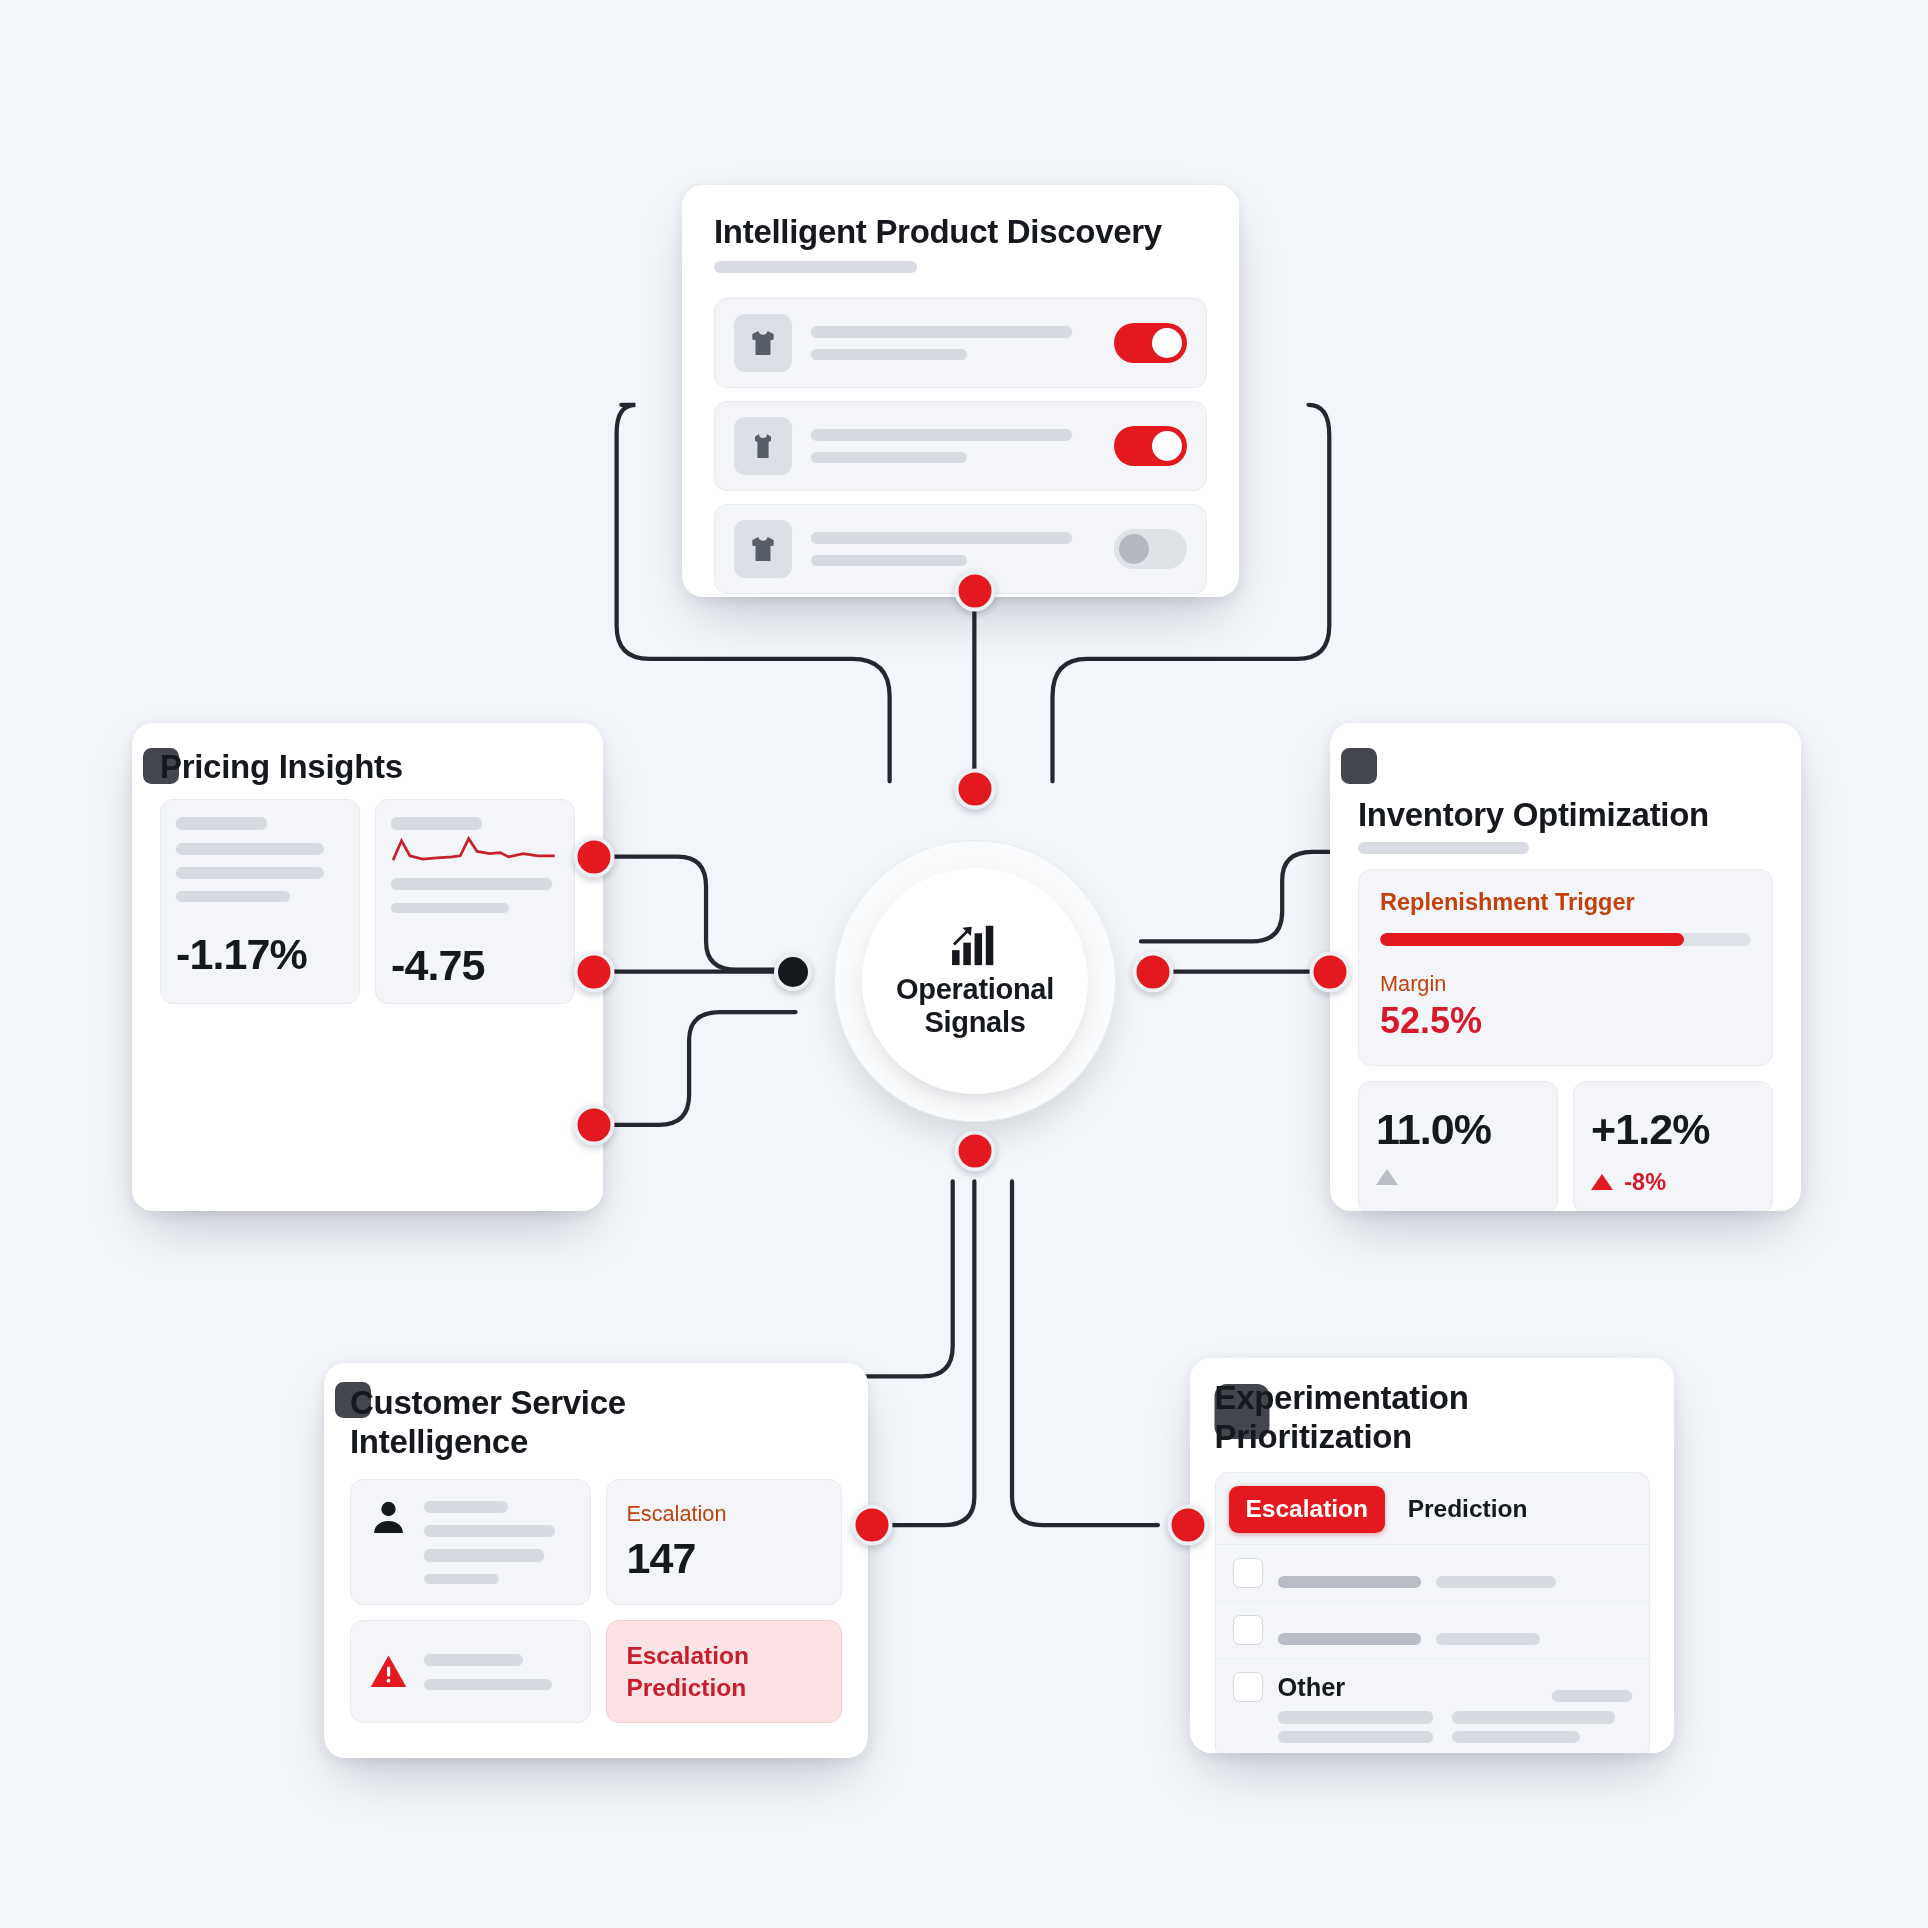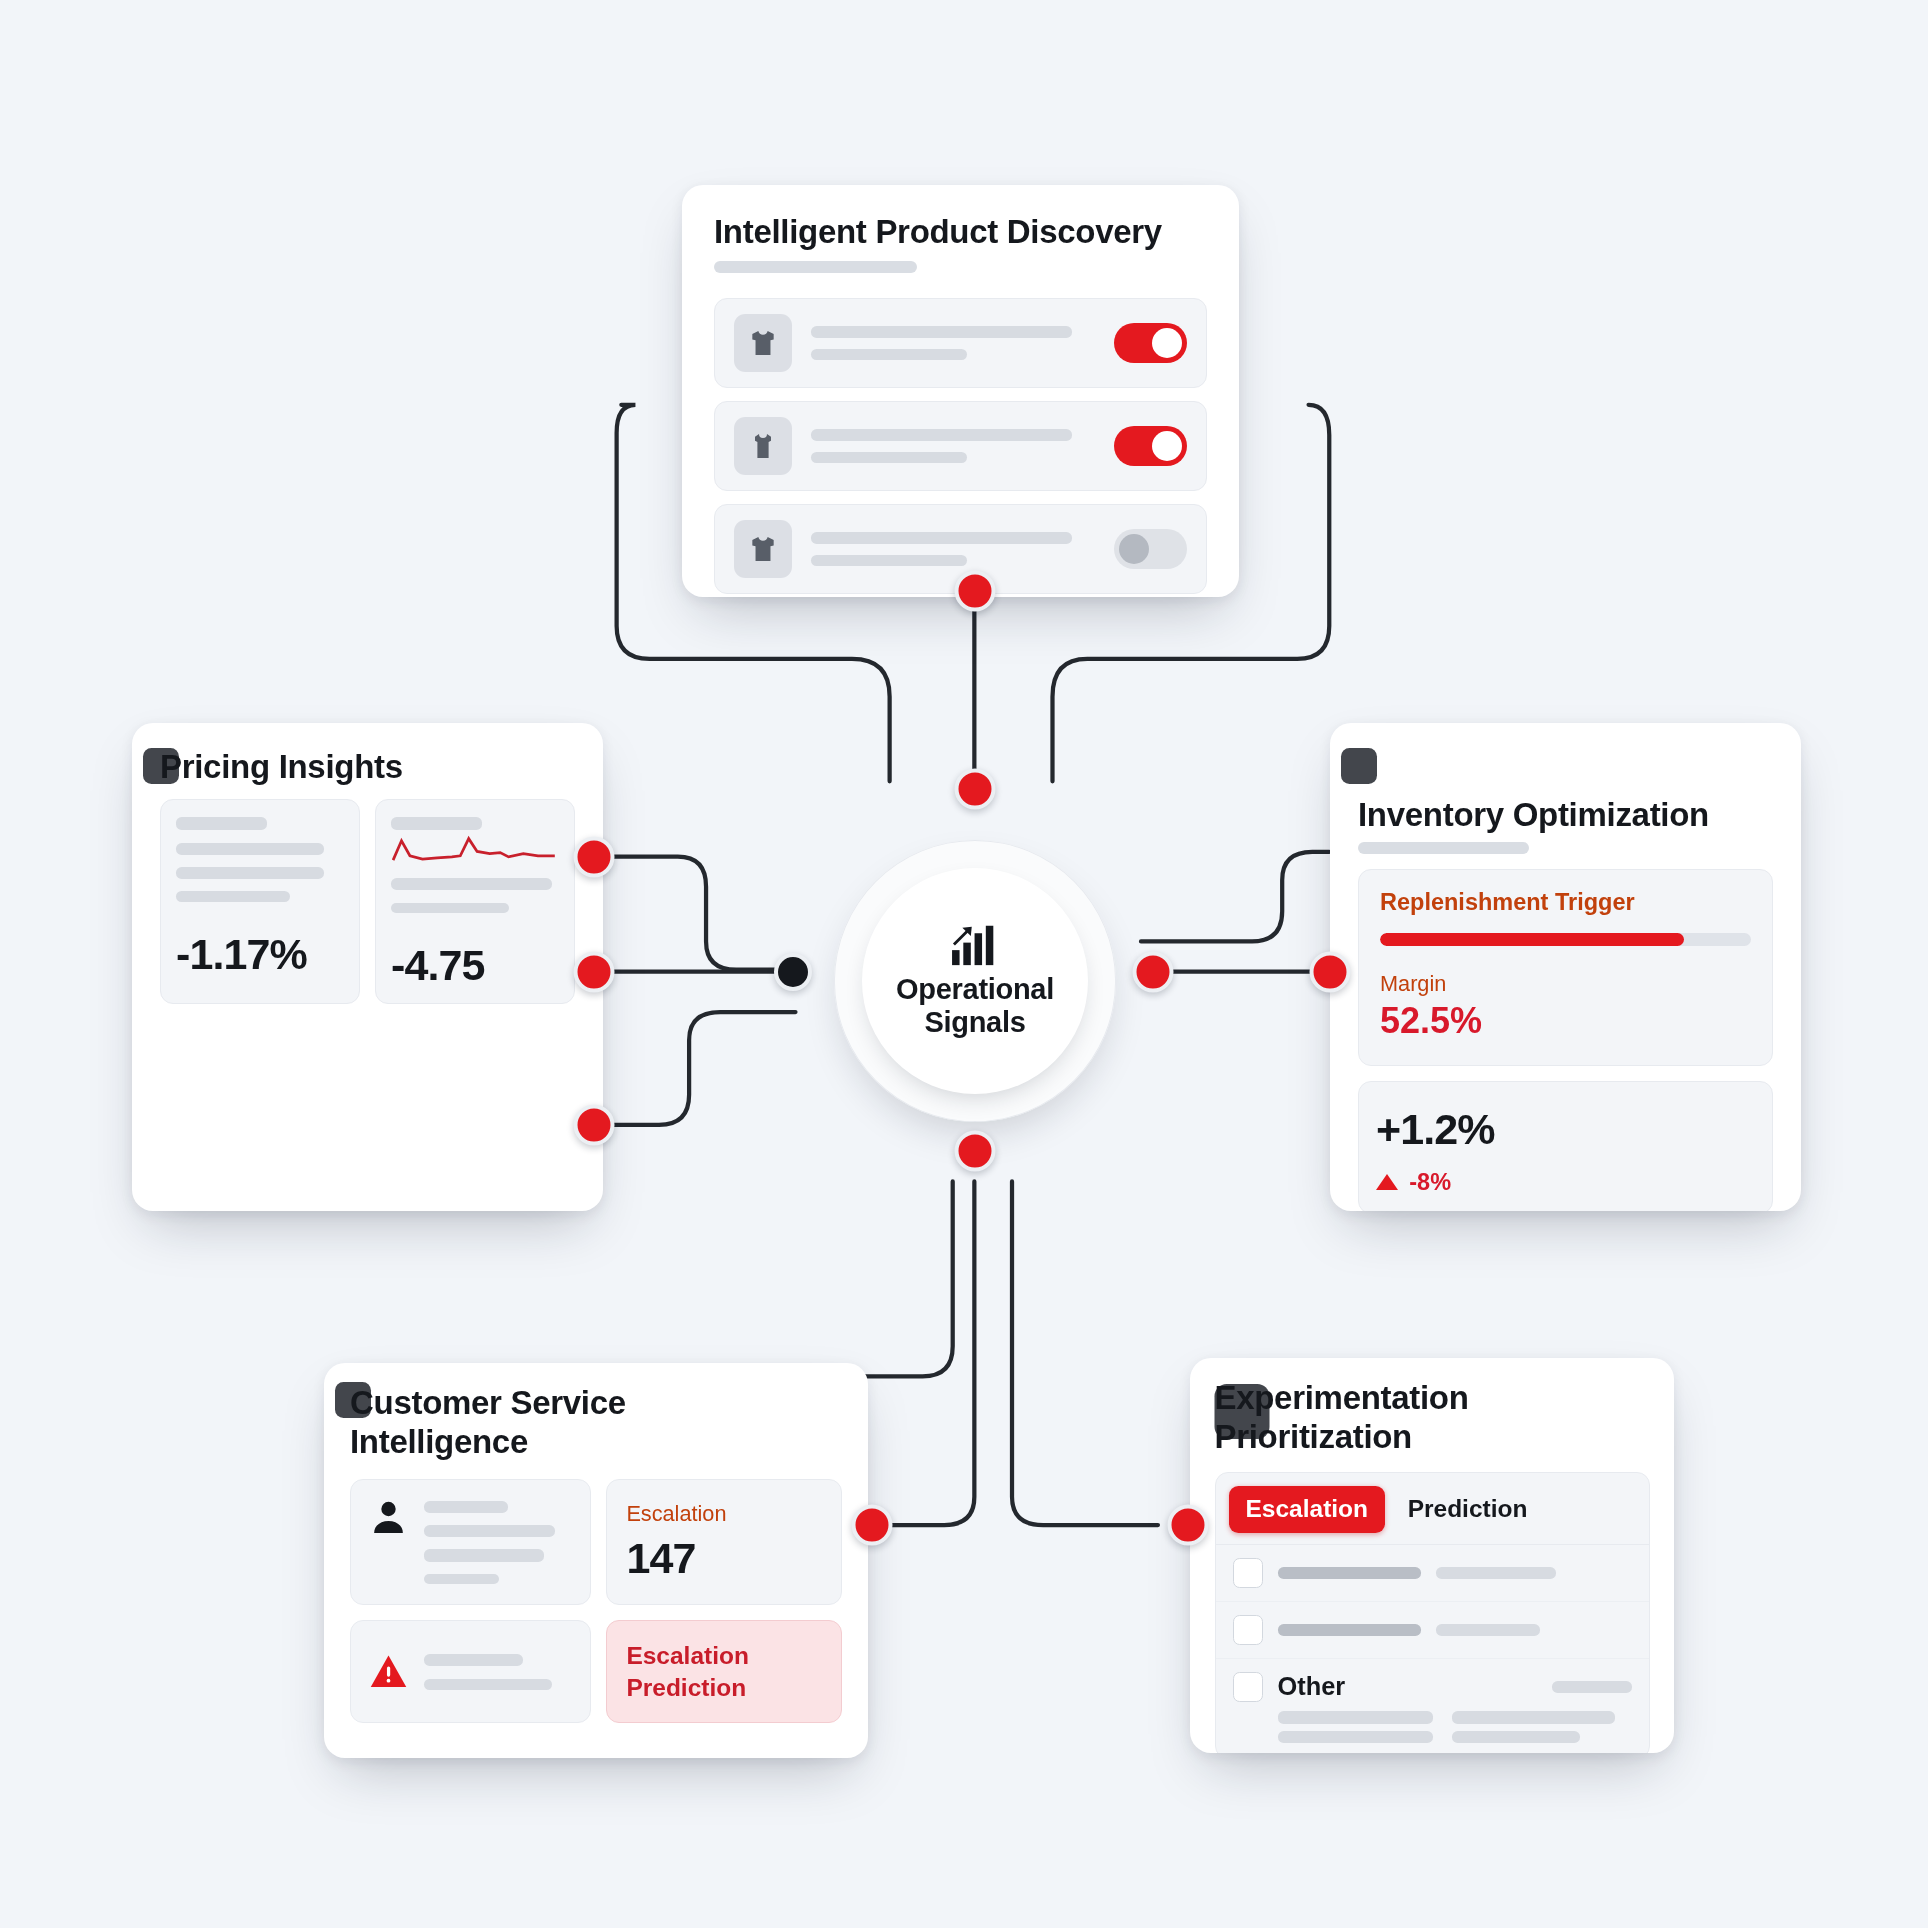--- a/index.html
+++ b/index.html
@@ -54,21 +54,21 @@
   .prog > span{position:absolute;left:0;top:0;bottom:0;border-radius:7.5px;background:#e4191f;}
   .red{color:#d8192b;}
   .tri{width:0;height:0;border-left:11.3px solid transparent;border-right:11.3px solid transparent;border-bottom:16px solid #b9bec6;display:inline-block;}
   .tri.r{border-bottom-color:#e4191f;}
   .tagred{background:#fbe3e5;border:0.9px solid #f3ccd0;border-radius:13px;color:#c81d2a;font-size:24.5px;font-weight:600;line-height:1.28;}
 
   
   .tabs{display:flex;align-items:center;gap:5.6px;padding:13px 13px 11.3px 13px;border-bottom:0.9px solid #e7eaef;}
   .tab{font-size:24.5px;font-weight:600;padding:9.4px 17px;border-radius:9.4px;color:#15181d;}
   .tab.active{background:#e4191f;color:#fff;box-shadow:0 1.9px 5.6px rgba(200,25,35,.35);}
-  .trow{display:flex;align-items:center;gap:15px;padding:13px 17px;border-bottom:0.9px solid #eceff3;}
+  .trow{display:flex;align-items:flex-end;gap:15px;padding:13px 17px;border-bottom:0.9px solid #eceff3;}
   .cbox{width:28px;height:28px;border:1.9px solid #d3d8df;border-radius:6.6px;background:#fff;flex:0 0 auto;}
   .othertxt{font-size:25.4px;font-weight:600;color:#15181d;}
 
   
   .hub{position:absolute;width:282px;height:282px;border-radius:50%;
        background:#fafbfc;
        box-shadow:0 17px 38px -9.4px rgba(20,28,45,.18), inset 0 0 0 0.9px #e6e9ee;}
   .hub-inner{position:absolute;left:50%;top:50%;transform:translate(-50%,-50%);
              width:226px;height:226px;border-radius:50%;background:#fff;
              box-shadow:0 9.4px 24.5px -7.5px rgba(20,28,45,.2);
@@ -208,20 +208,24 @@
       <div class="panel" style="padding:19px 21px 22.6px 21px;">
         <div class="lbl">Replenishment Trigger</div>
         <div class="prog" style="margin-top:17px;">
           <span style="width:82%"></span>
         </div>
         <div class="lbl sm" style="margin-top:24.5px;">Margin</div>
         <div class="red" style="font-size:36px;font-weight:700;margin-top:3.8px;">52.5%</div>
       </div>
 
       <div class="grid2" style="margin-top:15px;">
+        <div class="panel" style="flex:1;padding:22.6px 17px 17px 17px;">
+          <div class="bignum">11.0%</div>
+          <span class="tri" style="margin-top:15px;"></span>
+        </div>
         <div class="panel" style="flex:1;padding:22.6px 17px 17px 17px;">
           <div class="bignum">+1.2%</div>
           <div style="display:flex;align-items:center;gap:11.3px;margin-top:15px;">
             <span class="tri r"></span>
             <span class="red" style="font-size:23.5px;font-weight:700;">-8%</span>
           </div>
         </div>
       </div>
     </div>
   </div>

